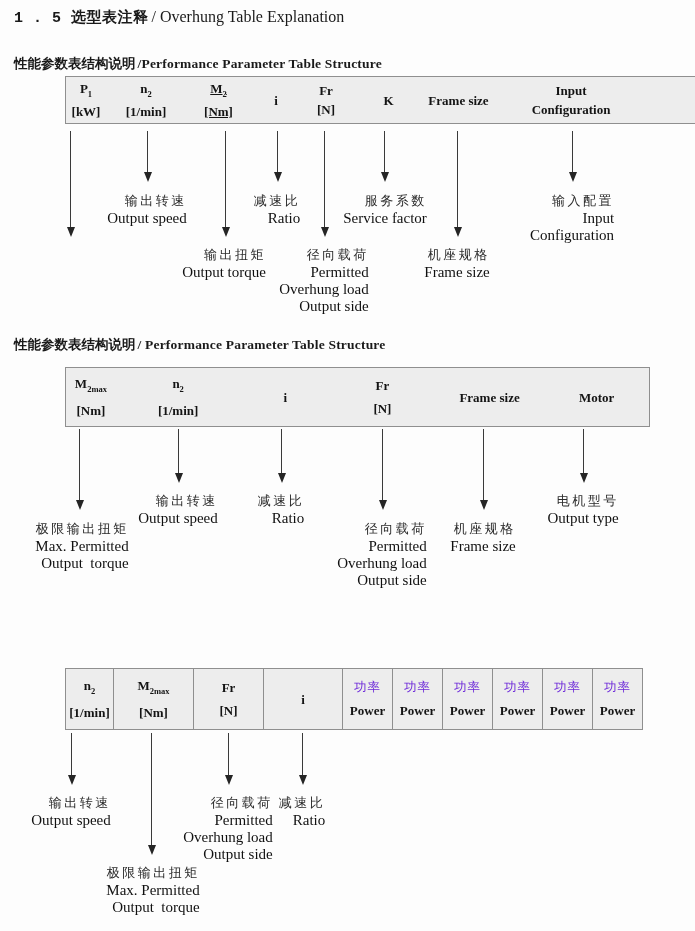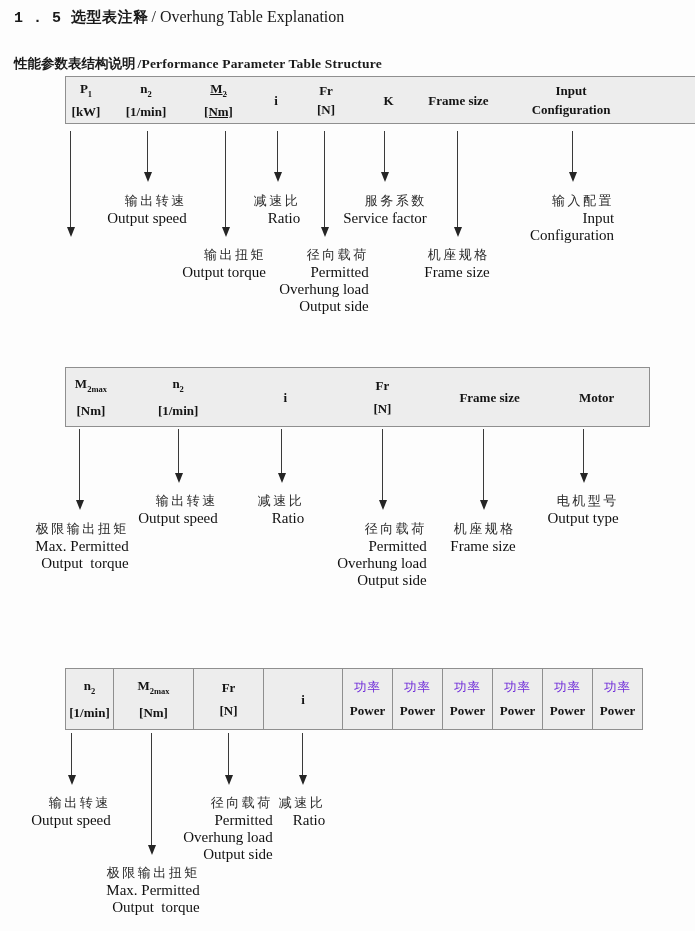--- a/index.html
+++ b/index.html
@@ -118,20 +118,23 @@
   <div class="lbl" style="left:457px; top:246px;">
     <div class="zh">机座规格</div>
     <div class="en">Frame size</div>
   </div>
   <div class="lbl" style="left:572px; top:192px;">
     <div class="zh">输入配置</div>
     <div class="en">Input</div>
     <div class="en">Configuration</div>
   </div>
 
+  <div class="heading" style="top:336px;">
+    <span class="zh">性能参数表结构说明</span><span class="en">/ Performance Parameter Table Structure</span>
+  </div>
 
   <div class="tbl" style="top:367px; width:585px; height:60px;">
     <div class="cell" style="width:50px;">
       <div class="h1"><span>M</span><sub>2max</sub></div>
       <div class="h2">[Nm]</div>
     </div>
     <div class="cell" style="width:125px;">
       <div class="h1"><span>n</span><sub>2</sub></div>
       <div class="h2">[1/min]</div>
     </div>

